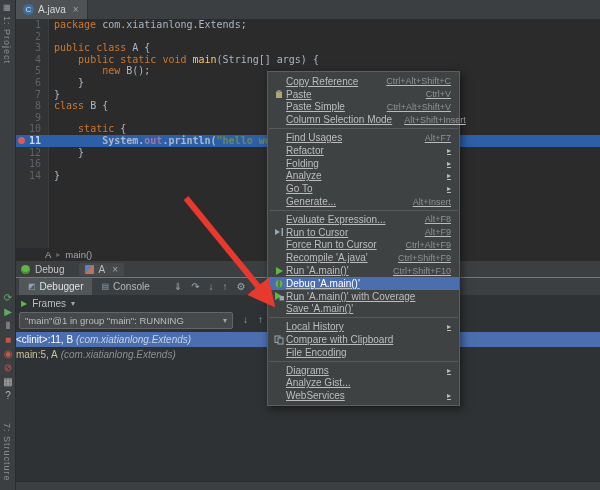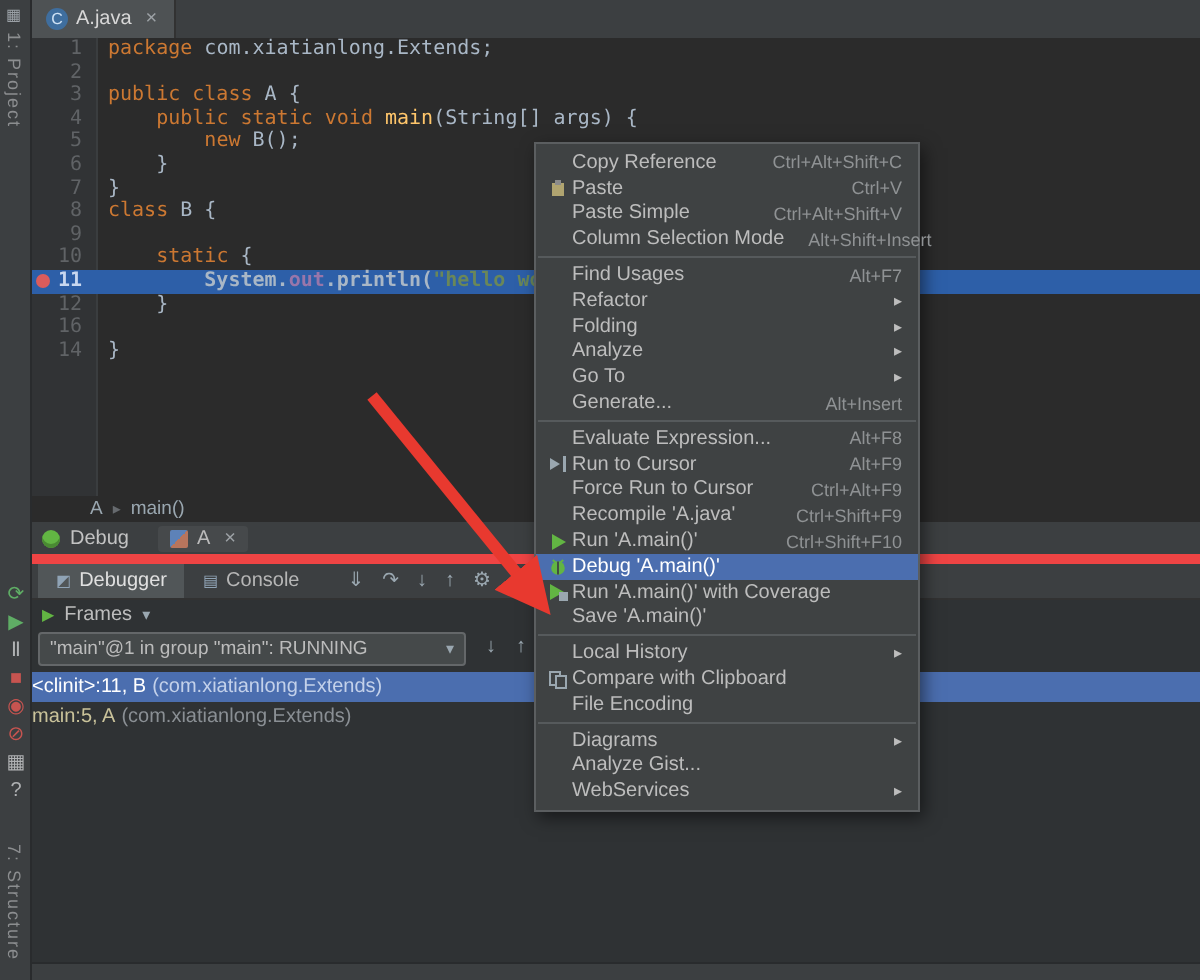--- a/index.html
+++ b/index.html
@@ -33,50 +33,50 @@
   .tok-str{color:var(--str,#6a8759);}
   .tok-fld{color:var(--fld,#9876aa);}
   .tok-mth{color:var(--mth,#ffc66b);}
   .tok-pl{color:#a9b7c6;}
   
   .breadcrumbs{position:absolute;left:15px;top:248px;right:0;height:13px;display:flex;align-items:center;
     gap:5px;padding-left:30px;background:#2b2b2b;border-bottom:1px solid #323232;font-size:9.5px;color:#9aa7b0;}
   .bc-sep{color:#666a6e;font-size:8px;}
   
   .debug{position:absolute;left:15px;top:261px;right:0;bottom:8px;background:#2f3234;}
-  .dbg-header{height:16px;background:#3c3f41;display:flex;align-items:center;gap:5px;padding-left:6px;border-bottom:5px solid #ef4444;}
+  .dbg-header{height:16px;background:#3c3f41;display:flex;align-items:center;gap:5px;padding-left:6px;border-bottom:1px solid #ef4444;}
   .dbg-icon{width:9px;height:9px;border-radius:50%;background:#62b543;box-shadow:inset 0 -2px 0 #4a8a33;}
   .dbg-title{color:#c3c3c3;}
   .sess-tab{display:flex;align-items:center;gap:4px;margin-left:10px;padding:1px 6px;background:#46494b;border-radius:2px;}
   .app-icon{width:9px;height:9px;border-radius:1px;background:linear-gradient(135deg,#5d82b8 50%,#b8755d 50%);}
   .vtabs{height:17px;background:#3c3f41;display:flex;align-items:stretch;gap:1px;padding-left:4px;border-bottom:1px solid #323232;}
   .vtab{display:flex;align-items:center;gap:4px;padding:0 9px;color:#b6b6b6;font-size:10px;}
   .vtab.sel{background:#515658;color:#e0e0e0;}
   .vtab-ic{font-size:8px;color:#8fa3b5;}
   .tb-icons{display:flex;align-items:center;gap:9px;margin-left:14px;}
   .tb-ic{font-size:10px;color:#9aa7b0;line-height:1;}
   .frames-head{height:14px;display:flex;align-items:center;gap:5px;padding-left:6px;color:#bdbdbd;}
   .fr-play{color:#62b543;font-size:8px;}
   .caret{color:#9aa7b0;font-size:8px;}
   .thread-row{height:20px;display:flex;align-items:center;gap:10px;padding-left:4px;}
   .combo{width:202px;height:15px;background:#45494a;border:1px solid #646769;border-radius:2px;
     display:flex;align-items:center;justify-content:space-between;padding:0 5px;font-size:9.5px;color:#bcbcbc;}
   .frames-list{margin-top:2px;}
   .frame-row{height:15px;display:flex;align-items:center;padding-left:1px;white-space:nowrap;font-size:10px;color:#c9c29a;}
   .frame-row.sel{background:var(--sel,#2d5fa8);color:#ffffff;}
-  .frame-pkg{color:#8a8f94;margin-left:3px;}
+  .frame-pkg{color:#8a8f94;font-style:italic;margin-left:3px;}
   .frame-row.sel .frame-pkg{color:#c3d1ea;}
   
   .side-tools{position:absolute;left:1px;top:293px;width:14px;display:flex;flex-direction:column;gap:4px;z-index:3;align-items:center;}
   .side-tools .tb-ic{font-size:10px;}
   
   .statusbar{position:absolute;left:0;right:0;bottom:0;height:8px;background:#3c3f41;border-top:1px solid #292b2d;}
   
   .menu{position:absolute;left:267px;top:71px;width:191px;background:#3f4243;border:1px solid #5b5e60;
-    box-shadow:2px 3px 8px rgba(0,0,0,.5);padding:3px 0;z-index:40;}
+    box-shadow:2px 3px 8px rgba(0,0,0,.5);padding:3px 0;z-index:40;text-decoration:underline;}
   .mi{display:flex;align-items:center;height:12.8px;padding:0 8px 0 4px;color:#bdbdbd;font-size:10px;white-space:nowrap;}
   .mi.hl{background:var(--sel,#4b6eaf);color:#ffffff;}
   .mic{width:14px;flex:0 0 auto;display:flex;justify-content:center;align-items:center;}
   .mlbl{flex:0 0 auto;}
   .mgrow{flex:1;}
   .msc{color:#8f9294;font-size:9px;margin-left:12px;}
   .msub{color:#bdbdbd;font-size:8px;margin-left:12px;}
   .msep{height:1px;background:#565a5c;margin:2px 1px;}
   
   .overlay{position:absolute;inset:0;pointer-events:none;z-index:50;}

